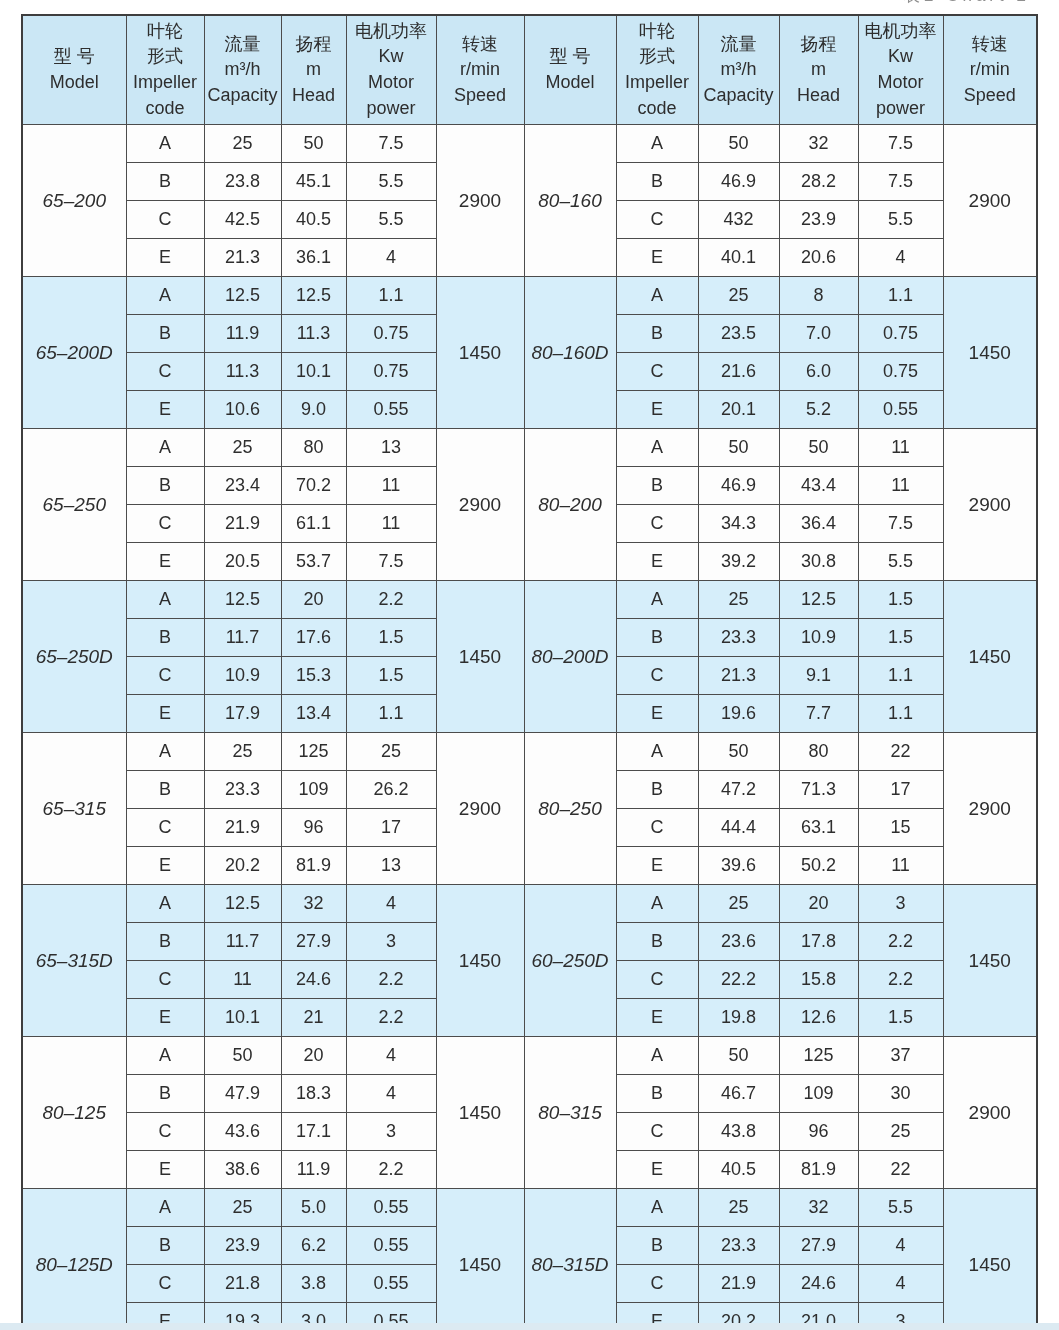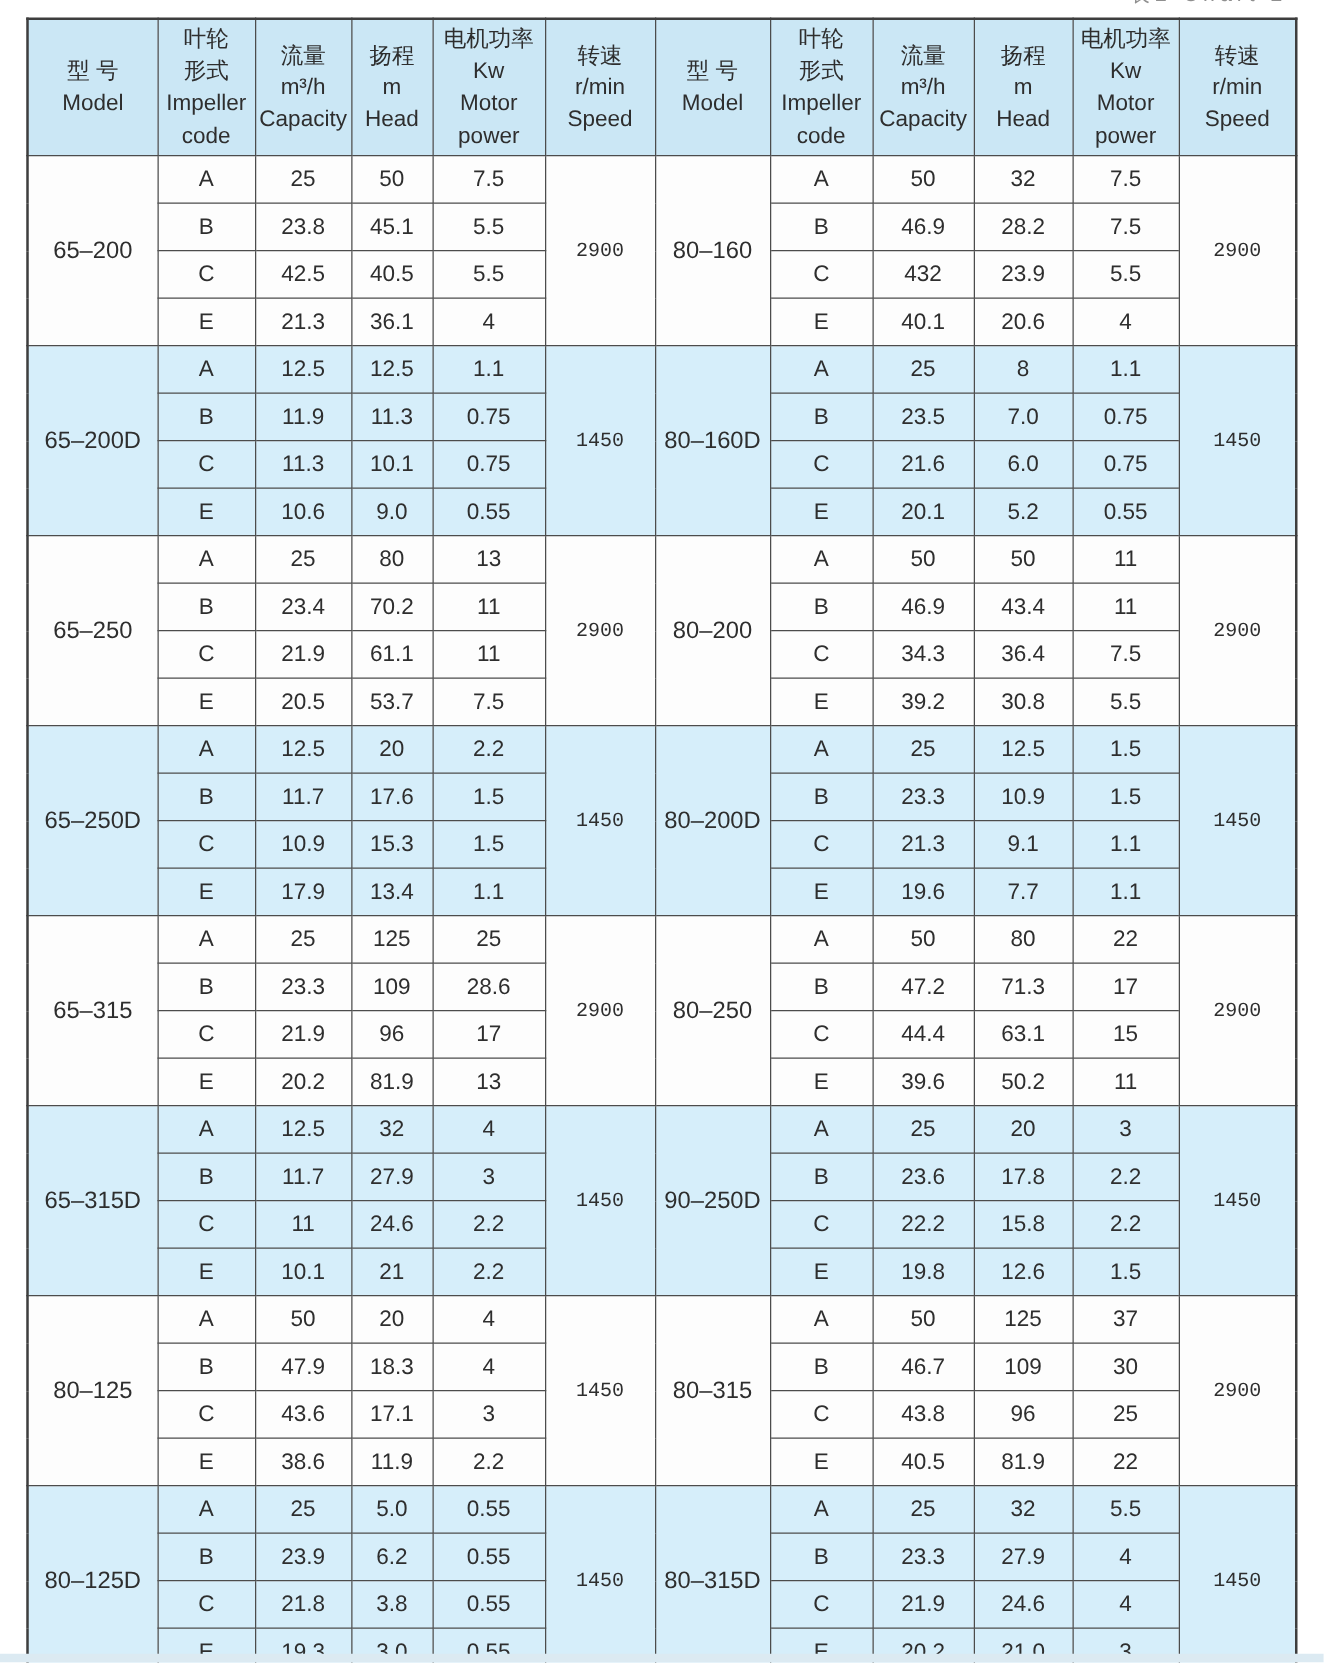--- a/index.html
+++ b/index.html
@@ -27,22 +27,22 @@
     color:#2e2e2e;
   }
   thead th{
     background:var(--header-bg,#cbe7f5);
     height:108px;font-weight:normal;white-space:pre-line;
     font-size:18px;line-height:1.42;
   }
   tbody td{height:37px;font-size:18px;}
   tr.white td{background:var(--band-white,#fdfdfd);}
   tr.blue td{background:var(--band-blue,#d6eefa);}
-  td.model-cell{font-size:19px;}
-  td.speed-cell{font-size:16px;font-family:Liberation Mono, monospace;}
+  td.model-cell{font-size:19px;font-style:italic;}
+  td.speed-cell{font-size:19px;}
   .bottom-strip{
     position:absolute;left:0;bottom:0;width:1059px;height:7px;
     background:#dceaf2;
   }
 </style>
 </head>
 <body>
 
 <div class="caption-clip">
   <span>表2 Chart 2</span>
@@ -293,21 +293,21 @@
         <td class="impeller-code-cell">A</td>
         <td class="capacity-cell">50</td>
         <td class="head-cell">80</td>
         <td class="power-cell">22</td>
         <td class="speed-cell" rowspan="4">2900</td>
       </tr>
       <tr class="white">
         <td class="impeller-code-cell">B</td>
         <td class="capacity-cell">23.3</td>
         <td class="head-cell">109</td>
-        <td class="power-cell">28.6</td>
+        <td class="power-cell">26.2</td>
         <td class="impeller-code-cell">B</td>
         <td class="capacity-cell">47.2</td>
         <td class="head-cell">71.3</td>
         <td class="power-cell">17</td>
       </tr>
       <tr class="white">
         <td class="impeller-code-cell">C</td>
         <td class="capacity-cell">21.9</td>
         <td class="head-cell">96</td>
         <td class="power-cell">17</td>
@@ -326,21 +326,21 @@
         <td class="head-cell">50.2</td>
         <td class="power-cell">11</td>
       </tr>
       <tr class="blue">
         <td class="model-cell" rowspan="4">65–315D</td>
         <td class="impeller-code-cell">A</td>
         <td class="capacity-cell">12.5</td>
         <td class="head-cell">32</td>
         <td class="power-cell">4</td>
         <td class="speed-cell" rowspan="4">1450</td>
-        <td class="model-cell" rowspan="4">90–250D</td>
+        <td class="model-cell" rowspan="4">60–250D</td>
         <td class="impeller-code-cell">A</td>
         <td class="capacity-cell">25</td>
         <td class="head-cell">20</td>
         <td class="power-cell">3</td>
         <td class="speed-cell" rowspan="4">1450</td>
       </tr>
       <tr class="blue">
         <td class="impeller-code-cell">B</td>
         <td class="capacity-cell">11.7</td>
         <td class="head-cell">27.9</td>

